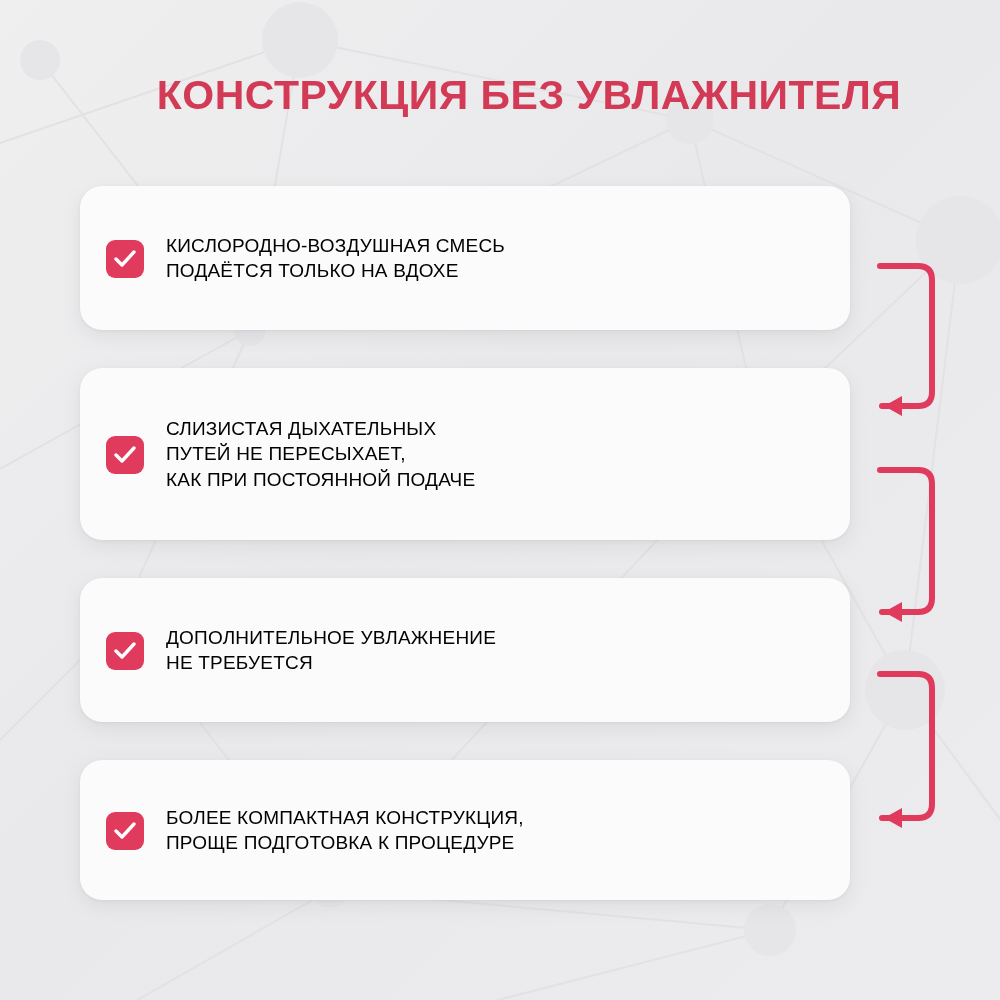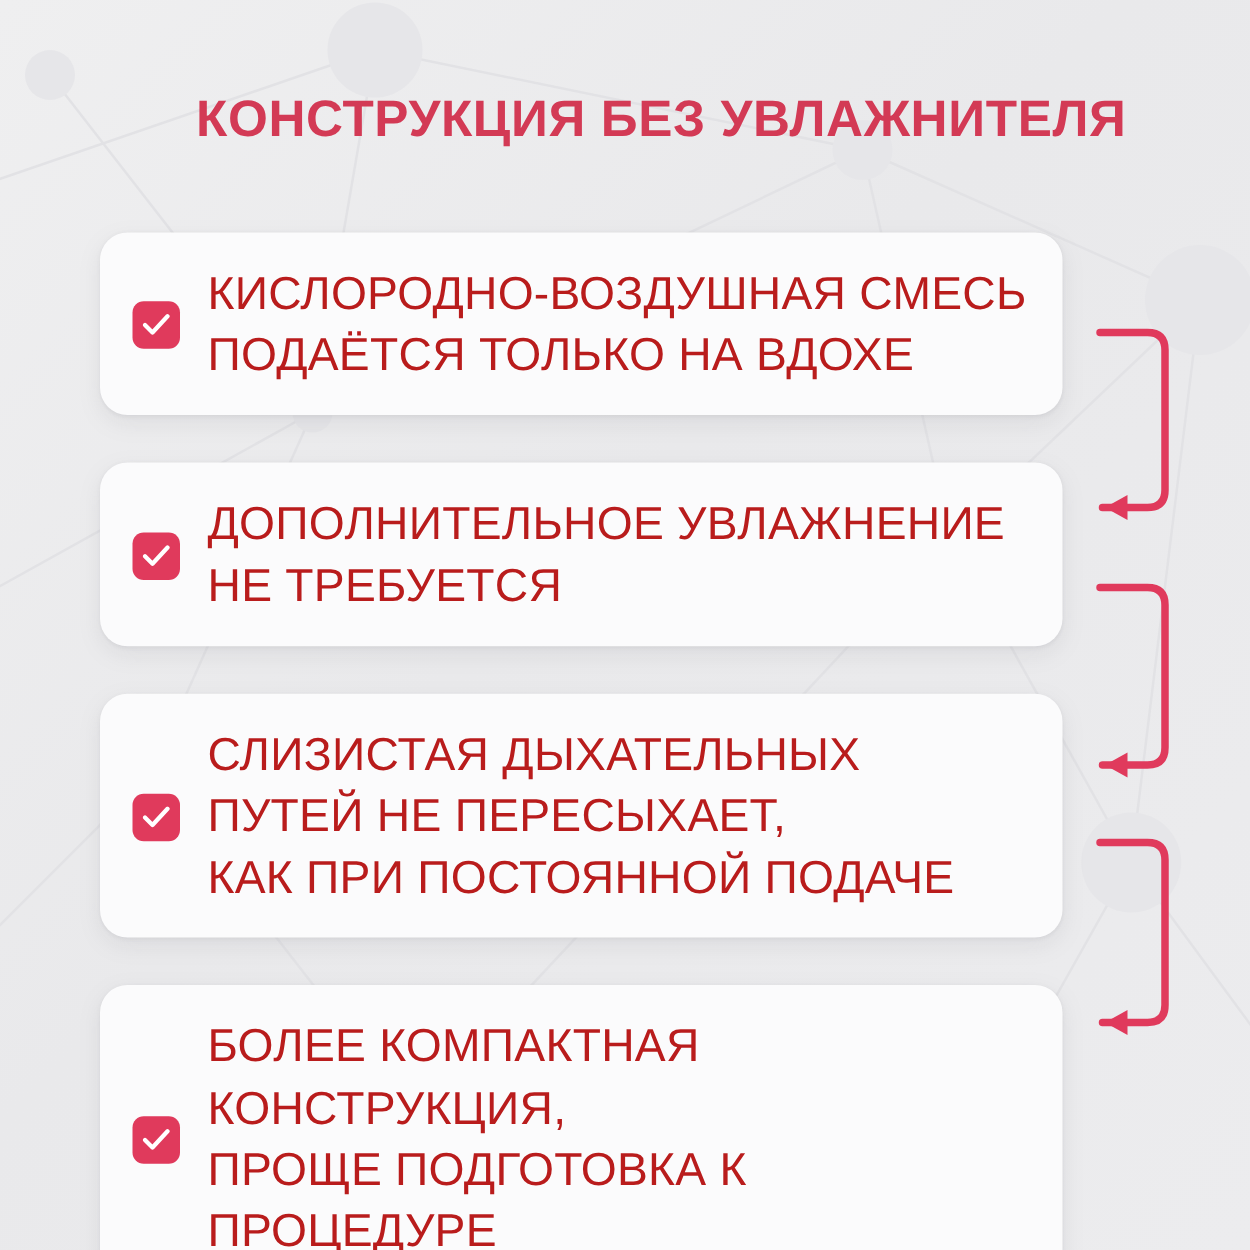--- a/index.html
+++ b/index.html
@@ -54,39 +54,39 @@
     box-shadow: 0 6px 18px rgba(120,120,130,0.13), 0 1px 3px rgba(120,120,130,0.10);
     display: flex;
     align-items: flex-start;
     padding: 24px 28px 24px 26px;
     box-sizing: border-box;
     margin-bottom: 38px;
   }
   .card.c1 { min-height: 144px; align-items: center; }
   .card.c2 { min-height: 172px; align-items: center; }
   .card.c3 { min-height: 144px; align-items: center; }
-  .card.c4 { min-height: 140px; align-items: center; margin-bottom: 0; justify-content: flex-end; }
+  .card.c4 { min-height: 140px; align-items: center; margin-bottom: 0; }
 
   .check {
     flex: 0 0 auto;
     width: 38px;
     height: 38px;
     border-radius: 9px;
     background: #e03a5c;
     display: flex;
     align-items: center;
     justify-content: center;
     margin-right: 22px;
     margin-top: 2px;
   }
   .check svg { display: block; }
   .card-text {
-    font-size: 37px;
+    font-size: 19px;
     line-height: 1.33;
-    color: #b91c1c;
+    color: #000000;
     letter-spacing: 0.2px;
     text-transform: uppercase;
     white-space: pre-line;
     font-family: "Liberation Sans", sans-serif;
   }
   .arrows {
     position: absolute;
     top: 186px;
     left: 840px;
     width: 140px;
@@ -143,39 +143,39 @@
     <div class="card c1">
       <span class="check">
         <svg width="22" height="18" viewBox="0 0 22 18">
           <polyline points="2,9 8,15 20,2" fill="none" stroke="#ffffff" stroke-width="3.4" stroke-linecap="round" stroke-linejoin="round"></polyline>
         </svg>
       </span>
       <span class="card-text">КИСЛОРОДНО-ВОЗДУШНАЯ СМЕСЬ
 ПОДАЁТСЯ ТОЛЬКО НА ВДОХЕ</span>
     </div>
 
-    <div class="card c3">
-      <span class="check">
-        <svg width="22" height="18" viewBox="0 0 22 18">
-          <polyline points="2,9 8,15 20,2" fill="none" stroke="#ffffff" stroke-width="3.4" stroke-linecap="round" stroke-linejoin="round"></polyline>
-        </svg>
-      </span>
-      <span class="card-text">ДОПОЛНИТЕЛЬНОЕ УВЛАЖНЕНИЕ
-НЕ ТРЕБУЕТСЯ</span>
-    </div>
-
     <div class="card c2">
       <span class="check">
         <svg width="22" height="18" viewBox="0 0 22 18">
           <polyline points="2,9 8,15 20,2" fill="none" stroke="#ffffff" stroke-width="3.4" stroke-linecap="round" stroke-linejoin="round"></polyline>
         </svg>
       </span>
       <span class="card-text">СЛИЗИСТАЯ ДЫХАТЕЛЬНЫХ
 ПУТЕЙ НЕ ПЕРЕСЫХАЕТ,
 КАК ПРИ ПОСТОЯННОЙ ПОДАЧЕ</span>
+    </div>
+
+    <div class="card c3">
+      <span class="check">
+        <svg width="22" height="18" viewBox="0 0 22 18">
+          <polyline points="2,9 8,15 20,2" fill="none" stroke="#ffffff" stroke-width="3.4" stroke-linecap="round" stroke-linejoin="round"></polyline>
+        </svg>
+      </span>
+      <span class="card-text">ДОПОЛНИТЕЛЬНОЕ УВЛАЖНЕНИЕ
+НЕ ТРЕБУЕТСЯ</span>
     </div>
 
     <div class="card c4">
       <span class="check">
         <svg width="22" height="18" viewBox="0 0 22 18">
           <polyline points="2,9 8,15 20,2" fill="none" stroke="#ffffff" stroke-width="3.4" stroke-linecap="round" stroke-linejoin="round"></polyline>
         </svg>
       </span>
       <span class="card-text">БОЛЕЕ КОМПАКТНАЯ КОНСТРУКЦИЯ,
 ПРОЩЕ ПОДГОТОВКА К ПРОЦЕДУРЕ</span>

